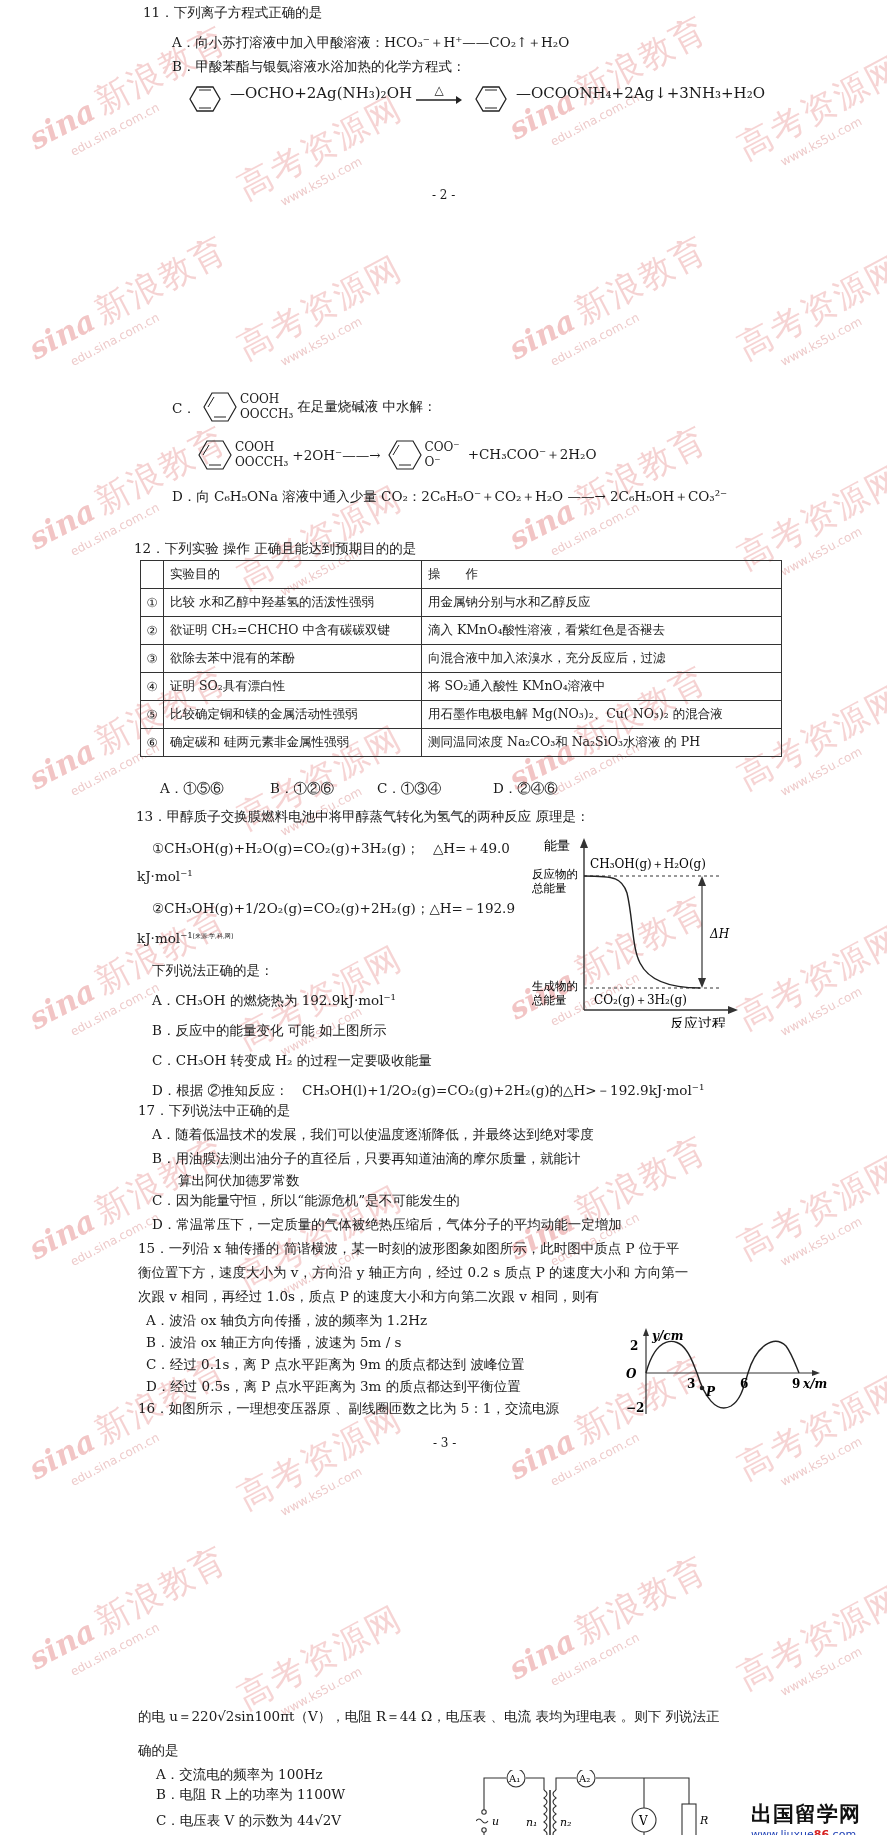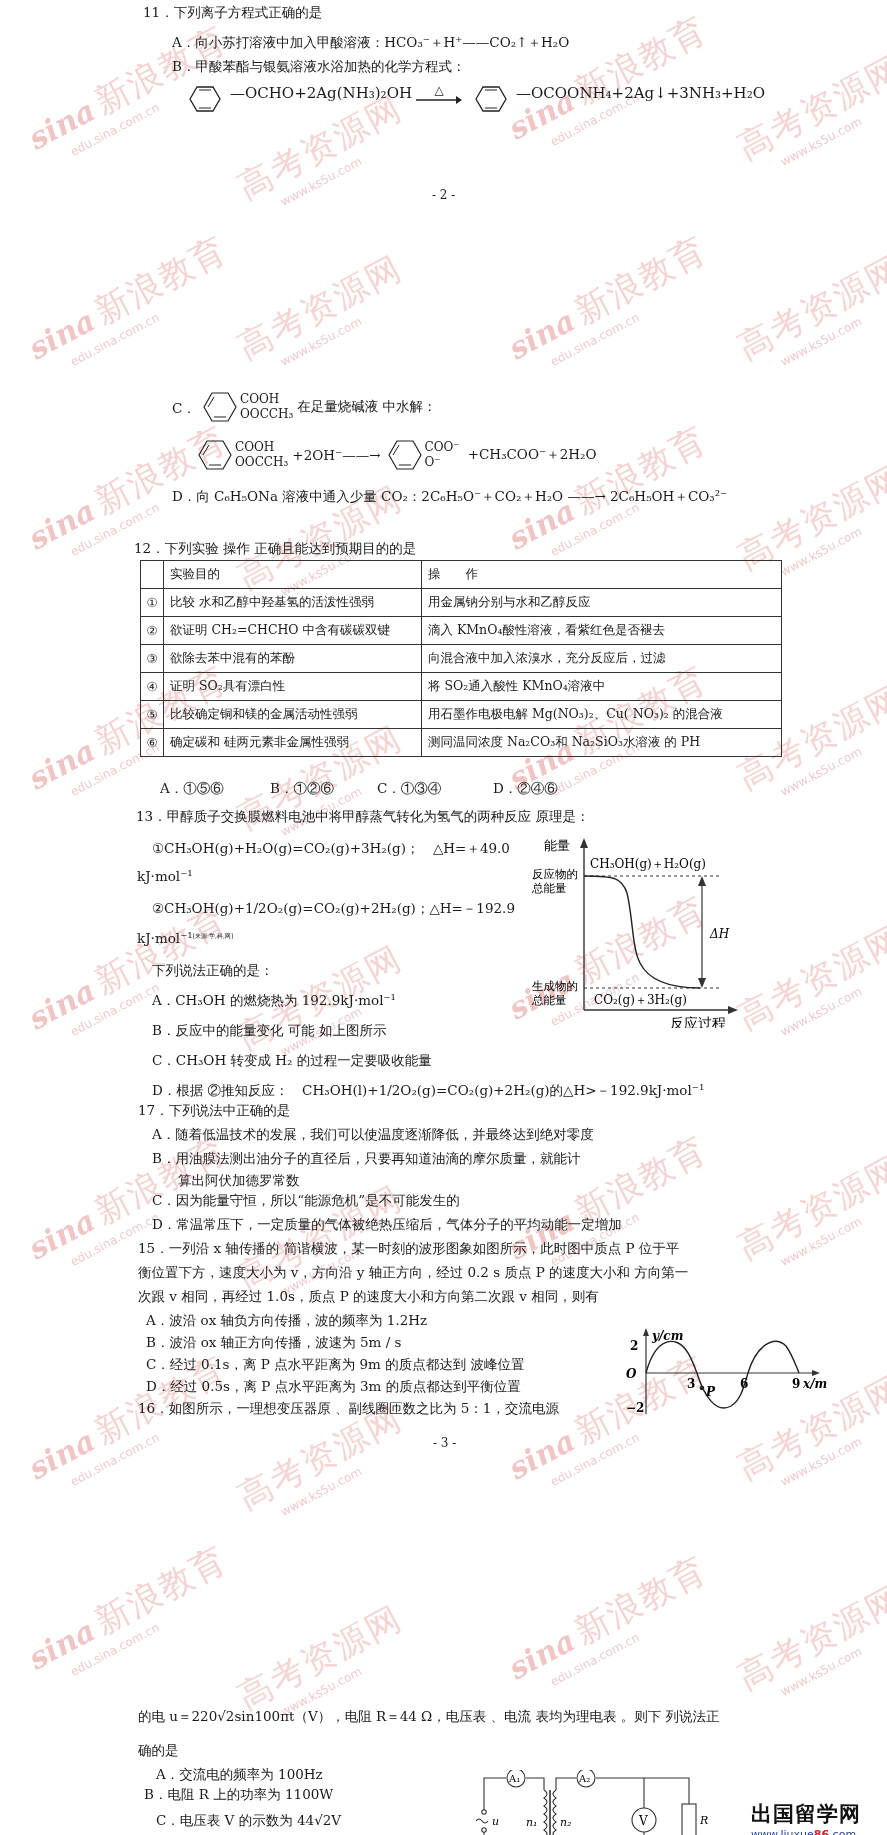--- a/index.html
+++ b/index.html
@@ -254,21 +254,21 @@
   <text x="90" y="70" font-size="12" font-style="italic" font-weight="bold">P</text>
 </svg>
 
 <div class="abs q" style="left:138px;top:1400px">16．如图所示，一理想变压器原 、副线圈匝数之比为 5：1，交流电源</div>
 
 <div class="pg" style="left:433px;top:1436px">- 3 -</div>
 
 <div class="abs q" style="left:138px;top:1708px">的电 u＝220√2sin100πt（V），电阻 R＝44 Ω，电压表 、电流 表均为理电表 。则下 列说法正</div>
 <div class="abs q" style="left:138px;top:1742px">确的是</div>
 <div class="abs q" style="left:156px;top:1766px">A．交流电的频率为 100Hz</div>
-<div class="abs q" style="left:144px;top:1786px">B．电阻 R 上的功率为 1100W</div>
+<div class="abs q" style="left:156px;top:1786px">B．电阻 R 上的功率为 1100W</div>
 <div class="abs q" style="left:156px;top:1812px">C．电压表 V 的示数为 44√2V</div>
 
 <svg class="abs" style="left:476px;top:1770px" width="250" height="110" viewBox="0 0 250 110">
   <g stroke="#333" stroke-width="1.1" fill="none">
 
     <polyline points="8,40 8,8 30,8"></polyline>
     <circle cx="40" cy="8" r="9"></circle>
     <polyline points="50,8 68,8 68,20"></polyline>
     <polyline points="8,62 8,96 68,96 68,82"></polyline>
     <path d="M68,20 q6,4 0,8 q6,4 0,8 q6,4 0,8 q6,4 0,8 q6,4 0,8 q6,4 0,8 q6,4 0,8 q6,4 0,8"></path>

